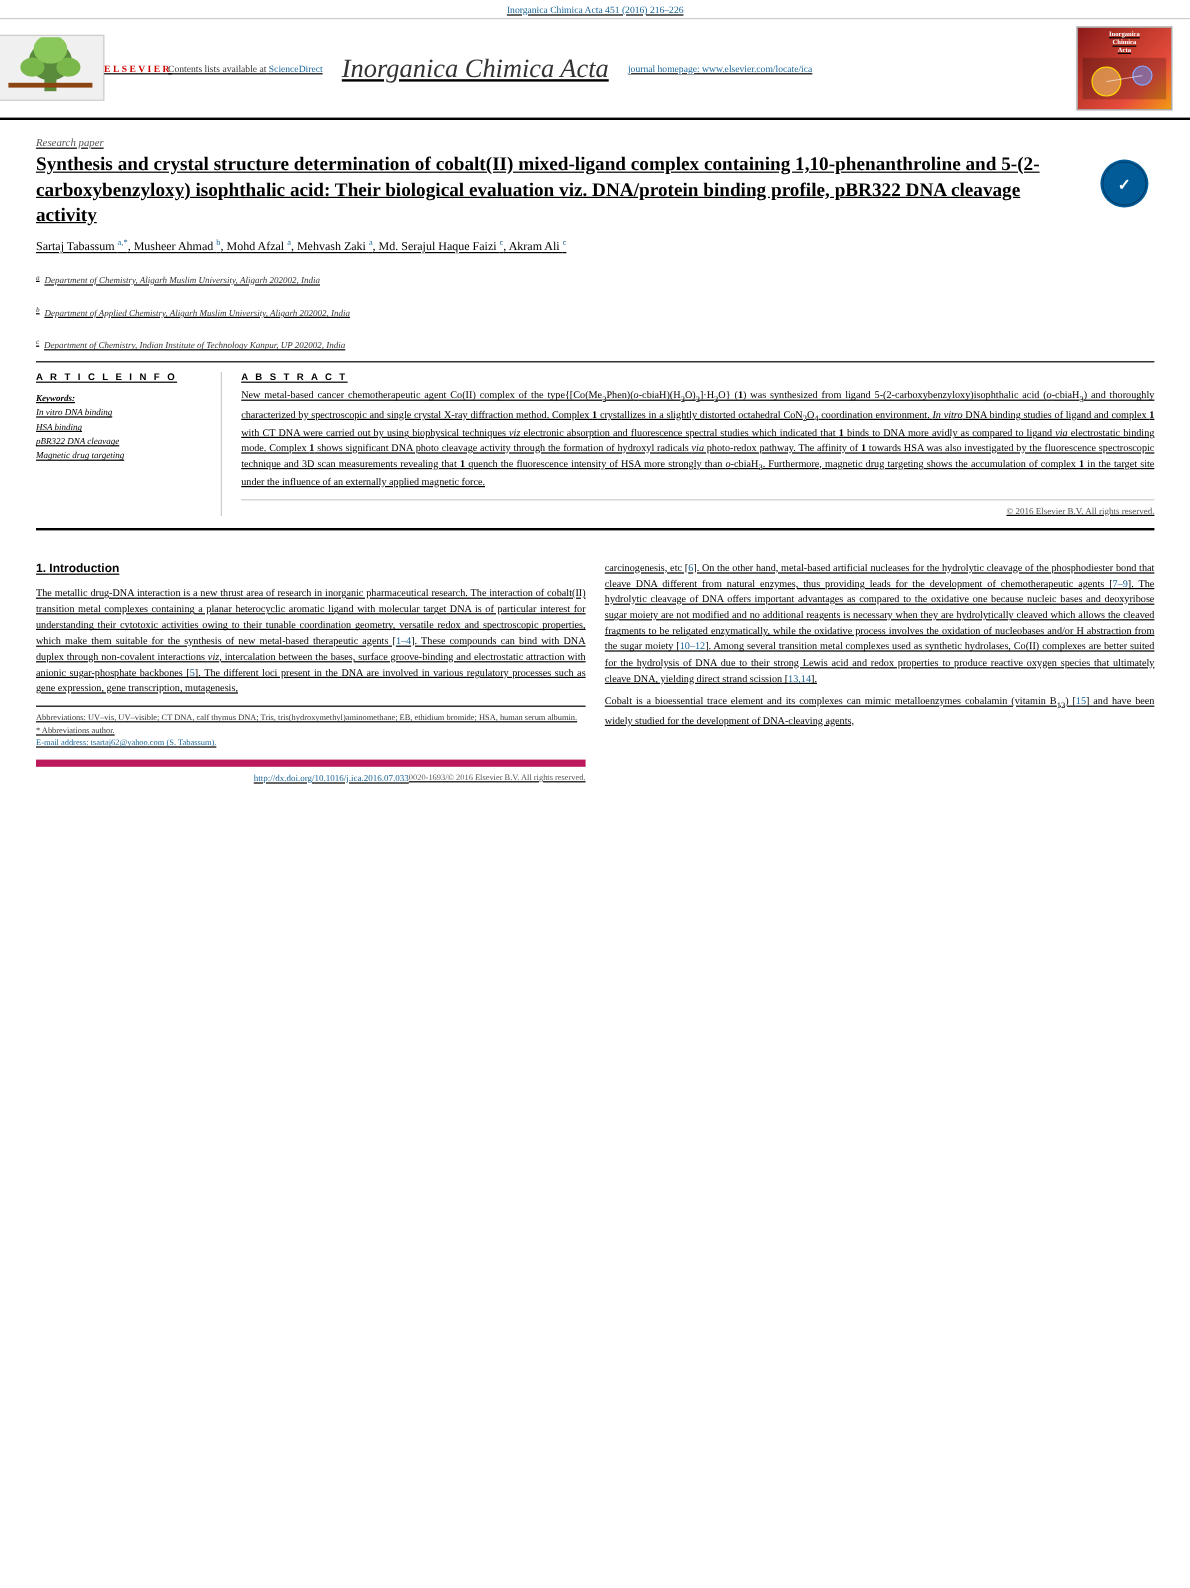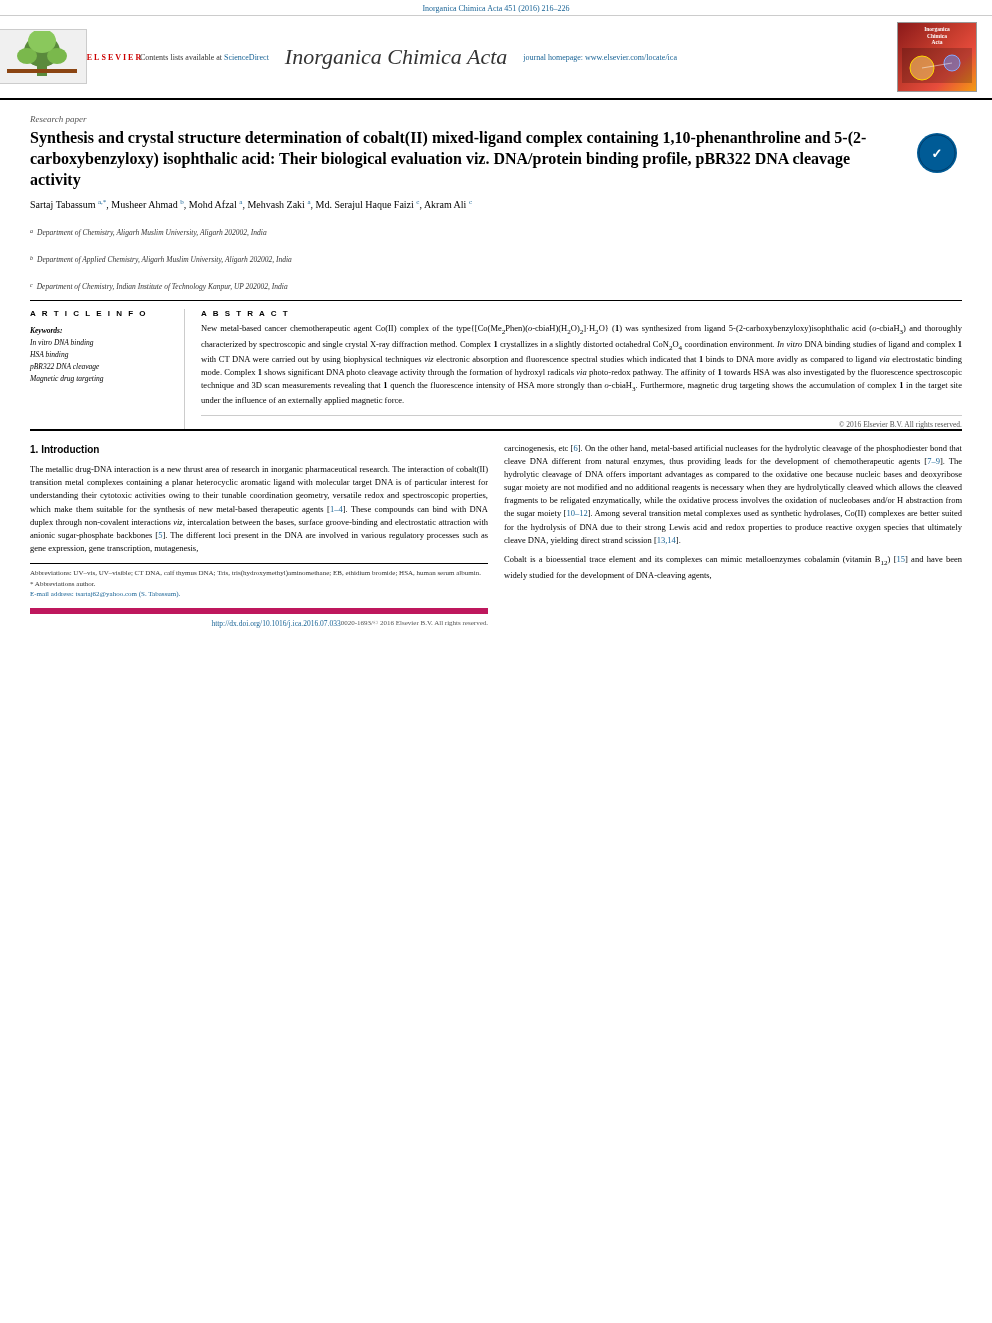--- a/index.html
+++ b/index.html
@@ -10,20 +10,21 @@
       color: #000;
       width: 992px;
       min-height: 1323px;
     }
 
     .page {
       width: 992px;
       min-height: 1323px;
       background: #fff;
       padding: 0;
+      text-decoration: underline;
     }
 
     
     .top-bar {
       text-align: center;
       font-size: 8px;
       color: #1a6496;
       padding: 4px 0 2px 0;
       border-bottom: 1px solid #ccc;
     }
@@ -276,21 +277,22 @@
       color: #555;
       text-align: right;
       margin-top: 8px;
       border-top: 1px solid #ccc;
       padding-top: 4px;
     }
 
     
     .body-section {
       border-top: 2px solid #000;
-      padding-top: 11px;
+      margin-top: 10px;
+      padding-top: 25px;
     }
 
     .body-two-col {
       display: flex;
       gap: 16px;
     }
 
     .body-col {
       flex: 1;
       font-size: 8.5px;

